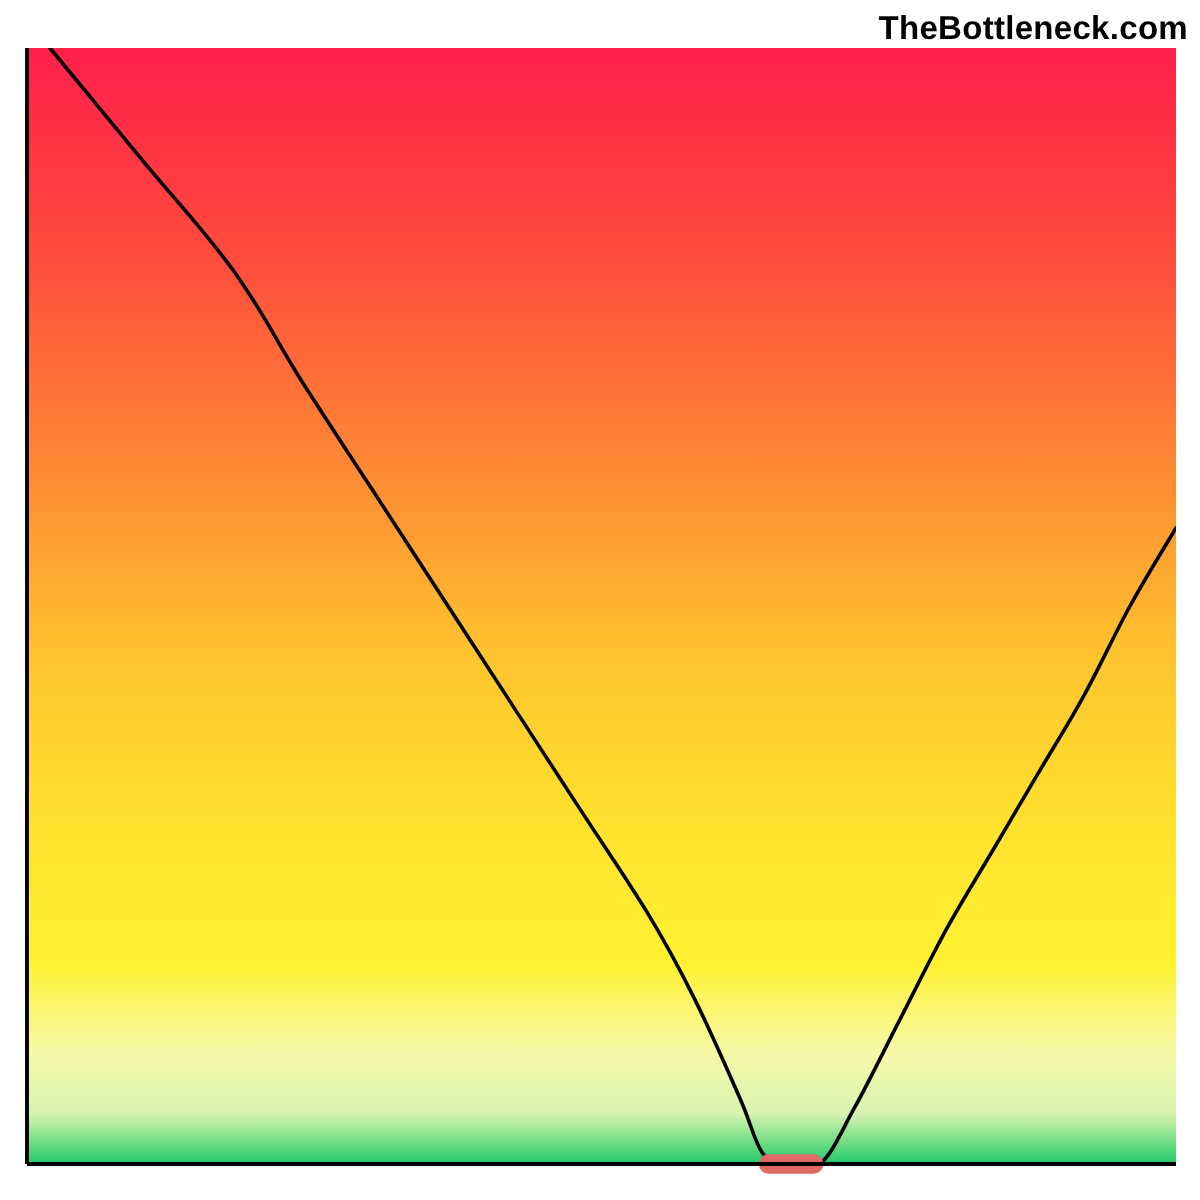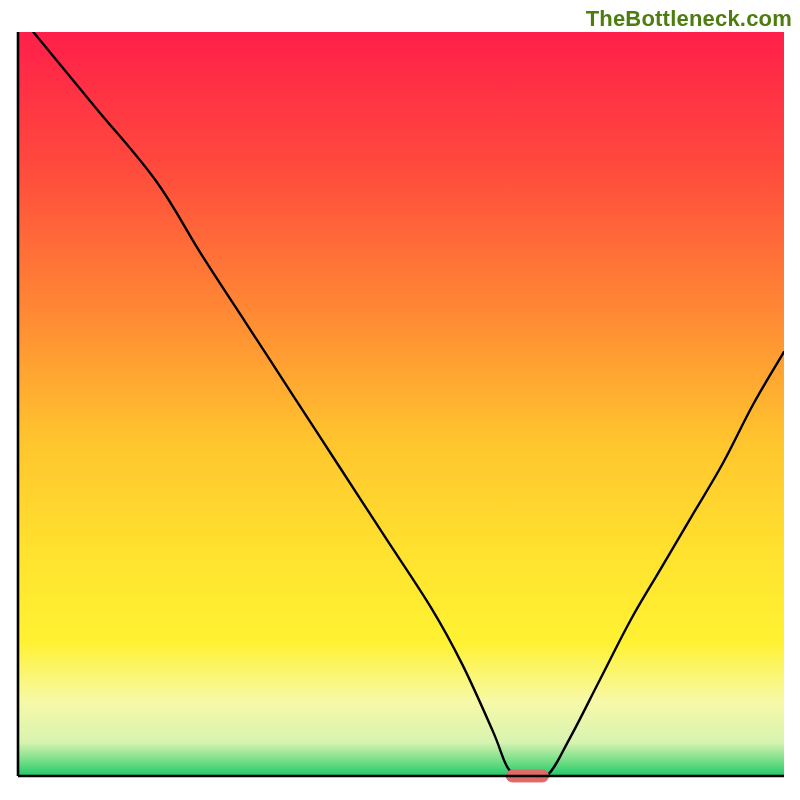--- a/index.html
+++ b/index.html
@@ -1,17 +1,17 @@
 <!DOCTYPE html>
 <html><head>
 <meta charset="utf-8">
 <style>
   html,body{margin:0;padding:0;width:800px;height:800px;overflow:hidden;background:#fff;font-family:Arial,Helvetica,sans-serif}
   .root{position:relative;width:800px;height:800px}
-  .watermark{position:absolute;top:6px;right:8px;font-size:22px;font-weight:600;color:#4d7c0f;letter-spacing:.2px}
+  .watermark{position:absolute;top:6px;right:8px;font-size:22px;font-weight:600;color:#000000;letter-spacing:.2px}
   svg{position:absolute;inset:0}
   .marker{fill:#df6a66;stroke:#df6a66}
 </style>
 </head>
 <body>
 
 <div class="root">
   <div class="watermark">TheBottleneck.com</div>
   <svg viewBox="0 0 800 800">
     <defs>

